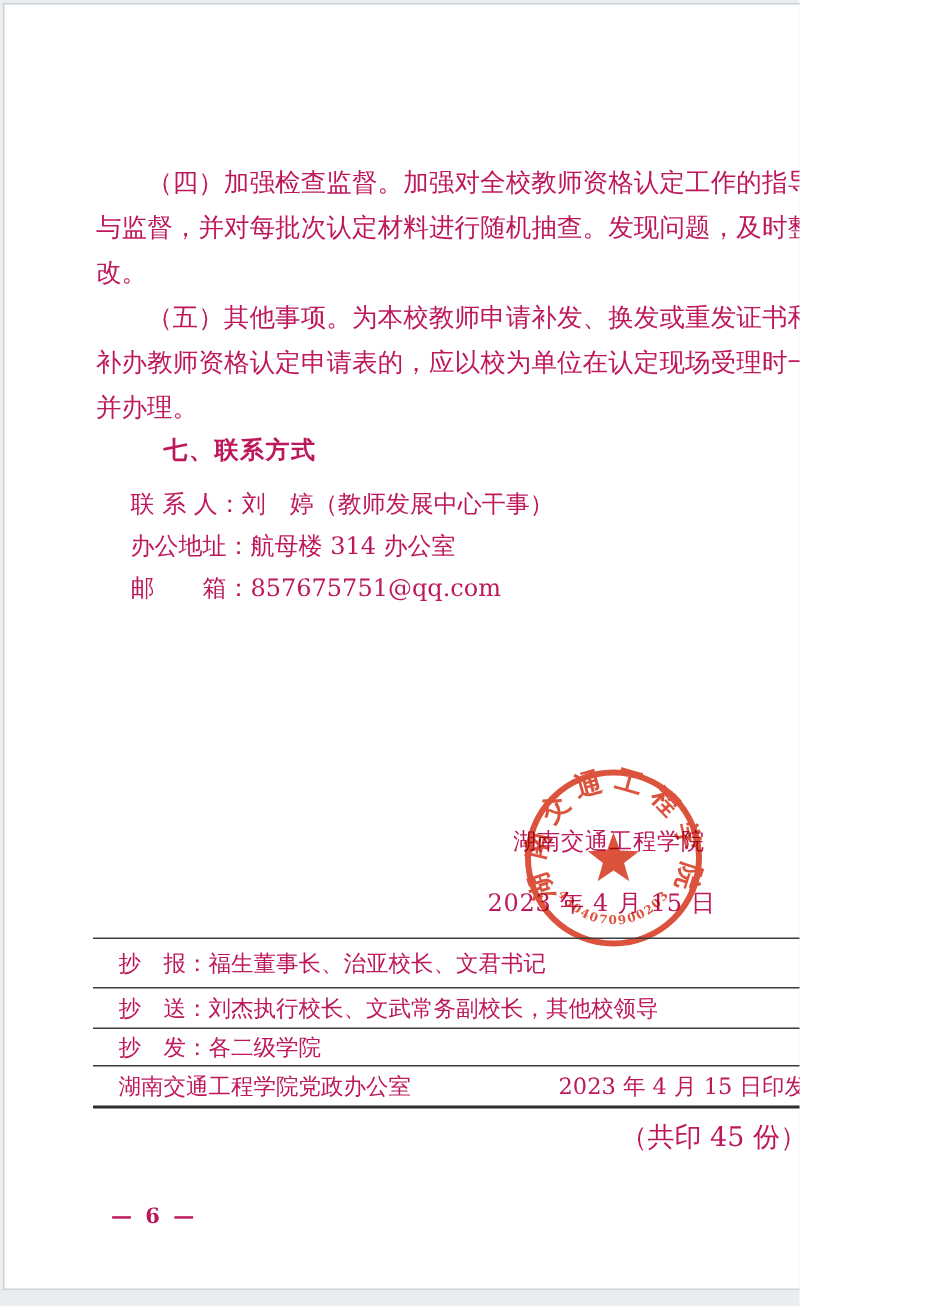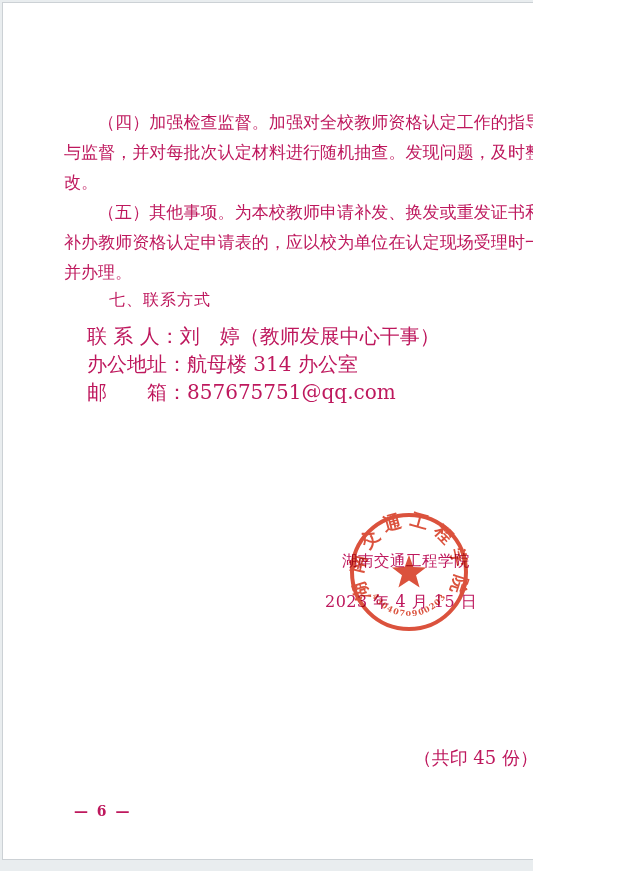--- a/index.html
+++ b/index.html
@@ -25,27 +25,27 @@
     left:64px;top:107px;width:478px;
     font-size:17px;line-height:30px;
     text-align:justify;
   }
   .body-text p{margin:0;text-indent:2em;}
   
   .heading{
     position:absolute;
     left:109px;top:290px;
     font-family:"DejaVu Sans","Liberation Sans",sans-serif;
-    font-weight:400;font-size:16px;letter-spacing:1px;
+    font-weight:700;font-size:16px;letter-spacing:1px;
   }
   
   .contacts{
     position:absolute;
     left:87px;top:322px;
-    font-size:20px;line-height:28px;
+    font-size:16px;line-height:28px;
   }
   .contacts .lbl{white-space:pre;}
   
   .attachments{
     position:absolute;
     left:84px;top:413px;
     font-size:14.5px;line-height:24px;
   }
   
   .sign-org{
@@ -141,17 +141,35 @@
     <circle cx="0" cy="0" r="57" fill="none" stroke-width="4" stroke="#d8432c"></circle>
     <text font-size="18" letter-spacing="6.5" fill="#d8432c">
       <textPath href="#sealTopArc" startOffset="50%" text-anchor="middle">湖南交通工程学院</textPath>
     </text>
     <polygon points="0,-17 4.35,-4.99 17.12,-4.56 7.04,3.29 10.58,15.56 0,8.4 -10.58,15.56 -7.04,3.29 -17.12,-4.56 -4.35,-4.99" fill="#d8432c"></polygon>
     <text font-size="8" letter-spacing="1.2" fill="#d8432c">
       <textPath href="#sealBottomArc" startOffset="50%" text-anchor="middle">4304070900203</textPath>
     </text>
   </svg>
 
+  <div class="dist-table">
+    <div class="dist-row r1">
+      <span class="lbl">抄　报：</span>
+        <span>福生董事长、治亚校长、文君书记</span>
+    </div>
+    <div class="dist-row r2">
+      <span class="lbl">抄　送：</span>
+        <span>刘杰执行校长、文武常务副校长，其他校领导</span>
+    </div>
+    <div class="dist-row r3">
+      <span class="lbl">抄　发：</span>
+        <span>各二级学院</span>
+    </div>
+    <div class="imprint-row">
+      <span>湖南交通工程学院党政办公室</span>
+        <span>2023 年 4 月 15 日印发</span>
+    </div>
+  </div>
 
   <div class="copies">（共印 45 份）</div>
 
   <div class="page-num">— 6 —</div>
 </div>
 
 </body></html>

